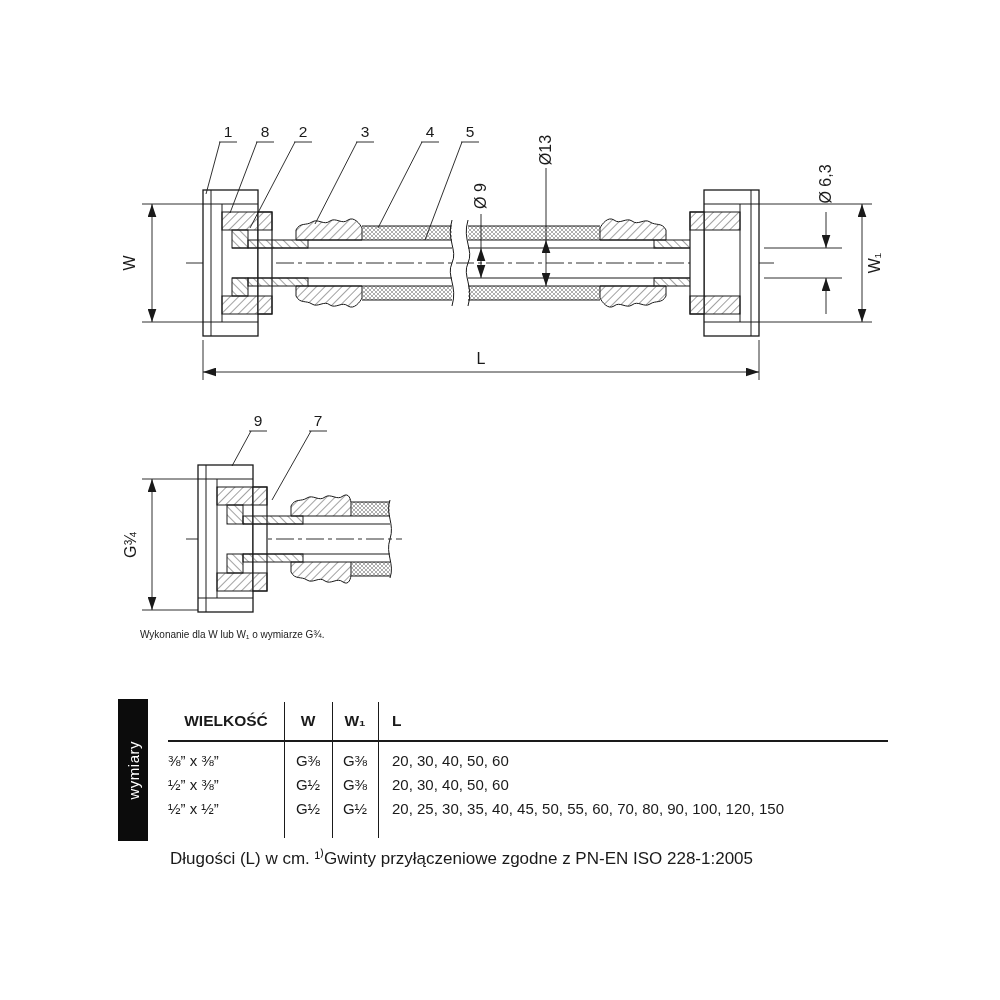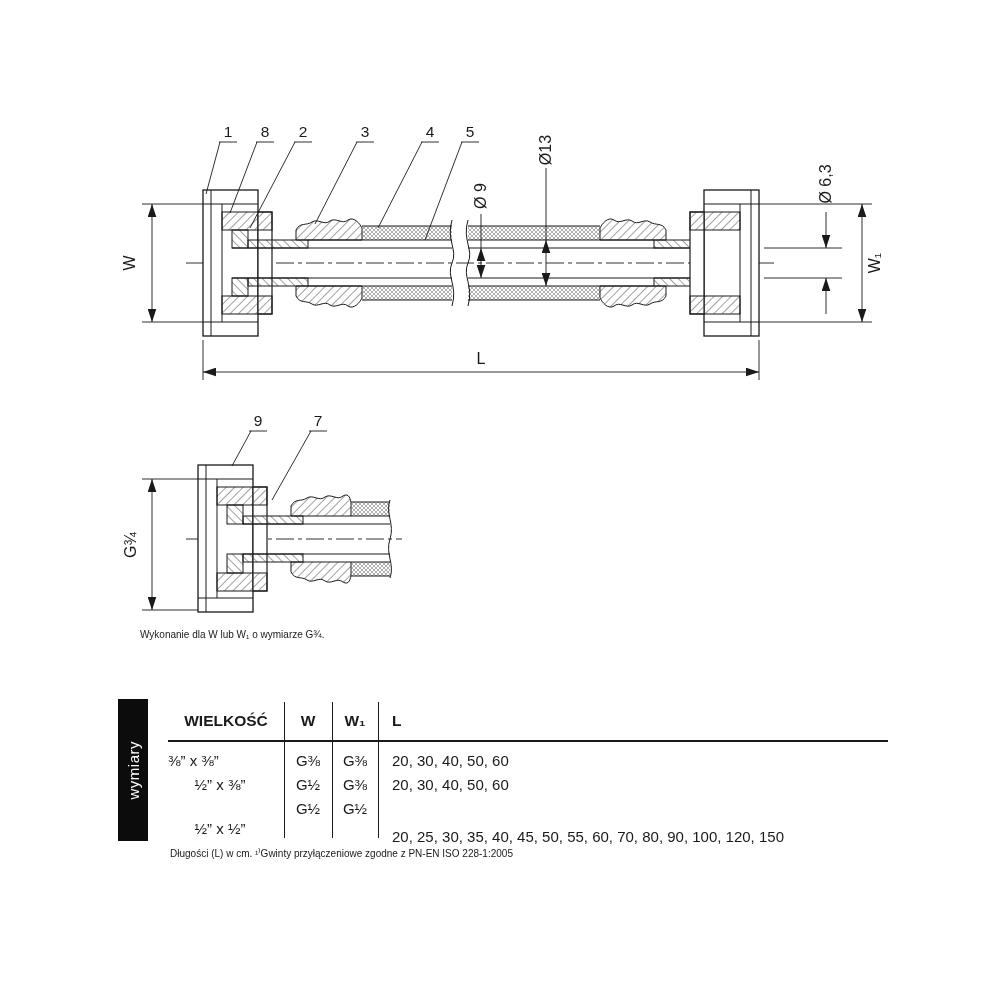--- a/index.html
+++ b/index.html
@@ -10,21 +10,21 @@
   .dimtxt{font-size:16px;text-anchor:middle;}
   .note{position:absolute;left:140px;top:629px;font-size:10px;}
   .tabbar{position:absolute;left:118px;top:699px;width:30px;height:142px;background:#0c0c0c;
           display:flex;align-items:center;justify-content:center;}
   .tabbar span{writing-mode:vertical-rl;transform:rotate(180deg);color:#fff;font-size:15px;letter-spacing:.5px;}
   .tbl{position:absolute;left:168px;top:700px;width:720px;height:140px;font-size:15px;}
   .tbl .cell{position:absolute;line-height:24px;white-space:nowrap;}
   .tbl .hdr{font-weight:bold;font-size:15.5px;line-height:26px;}
   .vline{position:absolute;top:2px;width:1.3px;height:136px;background:#1a1a1a;}
   .hline{position:absolute;left:0;top:40px;width:720px;height:1.5px;background:#1a1a1a;}
-  .footnote{position:absolute;left:170px;top:846px;font-size:10px;}
+  .footnote{position:absolute;left:170px;top:846px;font-size:17px;}
 </style>
 </head>
 <body>
 
 <div class="page">
 
   <svg width="1000" height="645" viewBox="0 0 1000 645">
     <defs>
       <marker id="arrow" viewBox="0 0 12 8" refX="12" refY="4" markerWidth="13" markerHeight="9" markerUnits="userSpaceOnUse" orient="auto-start-reverse">
         <path d="M0,0 L12,4 L0,8 z" fill="#1a1a1a"></path>
@@ -228,26 +228,26 @@
     <div class="cell hdr" style="left:0;top:8px;width:116px;text-align:center;">WIELKOŚĆ</div>
     <div class="cell hdr" style="left:116px;top:8px;width:48px;text-align:center;">W</div>
     <div class="cell hdr" style="left:164px;top:8px;width:46px;text-align:center;">W₁</div>
     <div class="cell hdr" style="left:224px;top:8px;">L</div>
 
     <div class="cell" style="left:0;top:49px;width:104px;text-align:left;">⅜” x ⅜”</div>
     <div class="cell" style="left:116px;top:49px;width:48px;text-align:center;">G⅜</div>
     <div class="cell" style="left:164px;top:49px;width:46px;text-align:center;">G⅜</div>
     <div class="cell" style="left:224px;top:49px;">20, 30, 40, 50, 60</div>
 
-    <div class="cell" style="left:0;top:73px;width:104px;text-align:center;">½” x ⅜”</div>
+    <div class="cell" style="left:0;top:73px;width:104px;text-align:left;">½” x ⅜”</div>
     <div class="cell" style="left:116px;top:73px;width:48px;text-align:center;">G½</div>
     <div class="cell" style="left:164px;top:73px;width:46px;text-align:center;">G⅜</div>
     <div class="cell" style="left:224px;top:73px;">20, 30, 40, 50, 60</div>
 
-    <div class="cell" style="left:0;top:97px;width:104px;text-align:center;margin-top:20px;">½” x ½”</div>
+    <div class="cell" style="left:0;top:97px;width:104px;text-align:left;">½” x ½”</div>
     <div class="cell" style="left:116px;top:97px;width:48px;text-align:center;">G½</div>
     <div class="cell" style="left:164px;top:97px;width:46px;text-align:center;">G½</div>
-    <div class="cell" style="left:224px;top:97px;margin-top:28px;">20, 25, 30, 35, 40, 45, 50, 55, 60, 70, 80, 90, 100, 120, 150</div>
+    <div class="cell" style="left:224px;top:97px;">20, 25, 30, 35, 40, 45, 50, 55, 60, 70, 80, 90, 100, 120, 150</div>
   </div>
 
   
   <div class="footnote">Długości (L) w cm. ¹⁾Gwinty przyłączeniowe zgodne z PN-EN ISO 228-1:2005</div>
 </div>
 
 </body></html>

